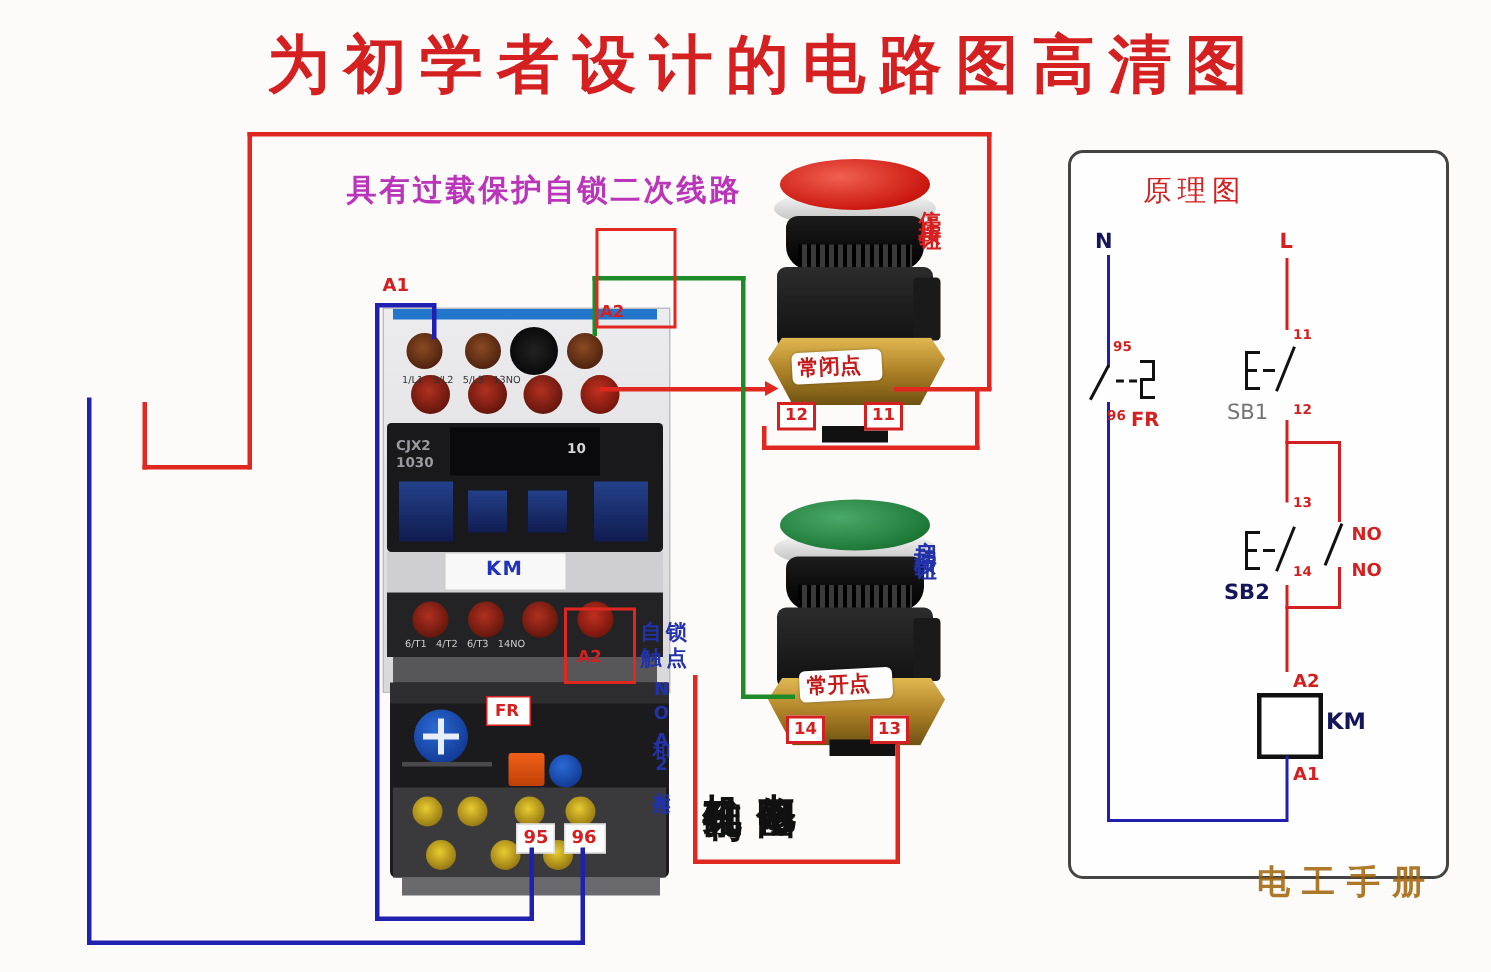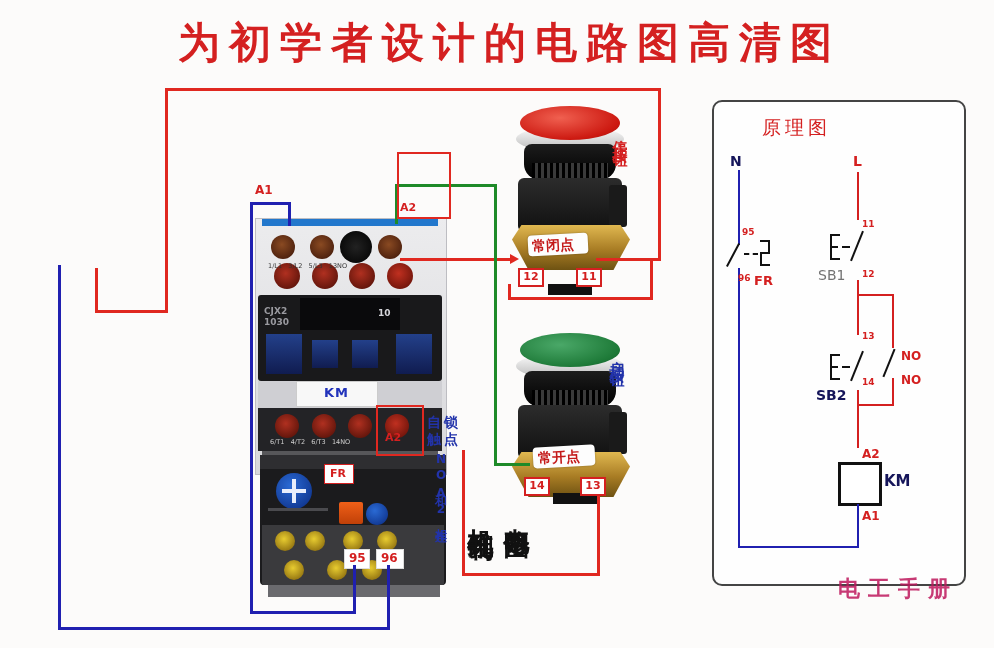--- a/index.html
+++ b/index.html
@@ -17,23 +17,24 @@
   .screw{position:absolute;border-radius:50%;}
   .sym{position:absolute;background:#111;z-index:4;}
   .schlbl{position:absolute;line-height:1;z-index:6;}
 </style>
 </head>
 <body>
 
 <div id="canvas">
 
   <div class="lbl" style="left:178px;top:22px;font-size:42px;font-weight:bold;color:#d42020;letter-spacing:9px;">为初学者设计的电路图高清图</div>
-
-
-  <div class="abs" style="left:252px;top:208px;width:196px;height:265px;">
+  <div class="lbl" style="left:231px;top:116px;font-size:20px;font-weight:bold;color:#bb35bb;letter-spacing:2px;">具有过载保护自锁二次线路</div>
+
+
+  <div class="abs" style="left:252px;top:195px;width:196px;height:265px;">
     <div class="abs" style="left:3px;top:10px;width:190px;height:255px;background:linear-gradient(180deg,#ececee,#d8d8db);border:1px solid #bdbdc2;"></div>
     <div class="abs" style="left:10px;top:11px;width:176px;height:7px;background:#2277cc;"></div>
 
     <div class="screw" style="left:19px;top:27px;width:24px;height:24px;background:radial-gradient(circle at 45% 40%,#8a4a22,#3a1408);"></div>
     <div class="screw" style="left:58px;top:27px;width:24px;height:24px;background:radial-gradient(circle at 45% 40%,#8a4a22,#3a1408);"></div>
     <div class="screw" style="left:88px;top:23px;width:32px;height:32px;background:radial-gradient(circle,#222,#000);"></div>
     <div class="screw" style="left:126px;top:27px;width:24px;height:24px;background:radial-gradient(circle at 45% 40%,#8a4a22,#3a1408);"></div>
     <div class="lbl" style="left:16px;top:55px;font-size:6.5px;color:#333;white-space:pre;">1/L1   3/L2   5/L3   13NO</div>
 
     <div class="screw" style="left:22px;top:55px;width:26px;height:26px;background:radial-gradient(circle at 45% 40%,#b03020,#4a0d05);"></div>
@@ -216,15 +217,15 @@
     <div class="schlbl" style="left:102px;top:286px;font-size:14px;font-weight:bold;color:#15155a;">SB2</div>
     <div class="schlbl" style="left:148px;top:276px;font-size:9px;font-weight:bold;color:#d42020;">14</div>
     <div class="sym" style="left:143px;top:288px;width:2px;height:58px;background:#d42020;"></div>
     <div class="schlbl" style="left:148px;top:346px;font-size:12px;font-weight:bold;color:#d42020;">A2</div>
 
     <div class="abs" style="left:124px;top:360px;width:38px;height:38px;border:3px solid #111;background:#fff;"></div>
     <div class="schlbl" style="left:170px;top:372px;font-size:15px;font-weight:bold;color:#15155a;">KM</div>
     <div class="schlbl" style="left:148px;top:408px;font-size:12px;font-weight:bold;color:#d42020;">A1</div>
   </div>
 
-  <div class="lbl" style="left:838px;top:578px;font-size:22px;font-weight:bold;color:#be185d;letter-spacing:8px;opacity:.85;z-index:3;">电工手册</div>
+  <div class="lbl" style="left:838px;top:578px;font-size:22px;font-weight:bold;color:#a16207;letter-spacing:8px;opacity:.85;z-index:3;">电工手册</div>
 
 </div>
 
 </body></html>

